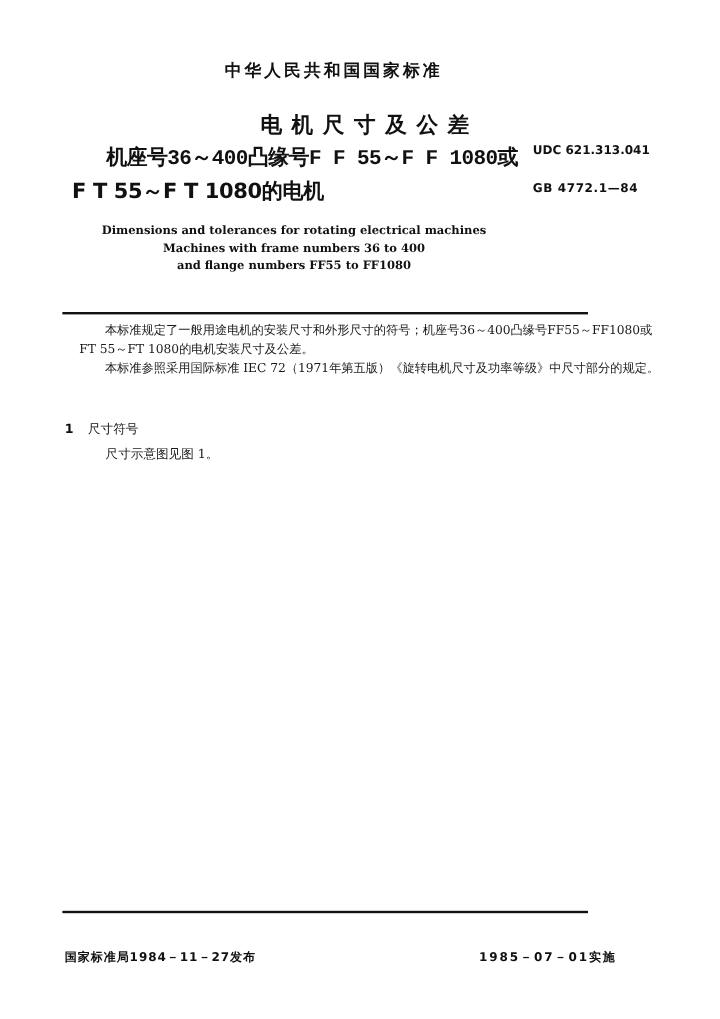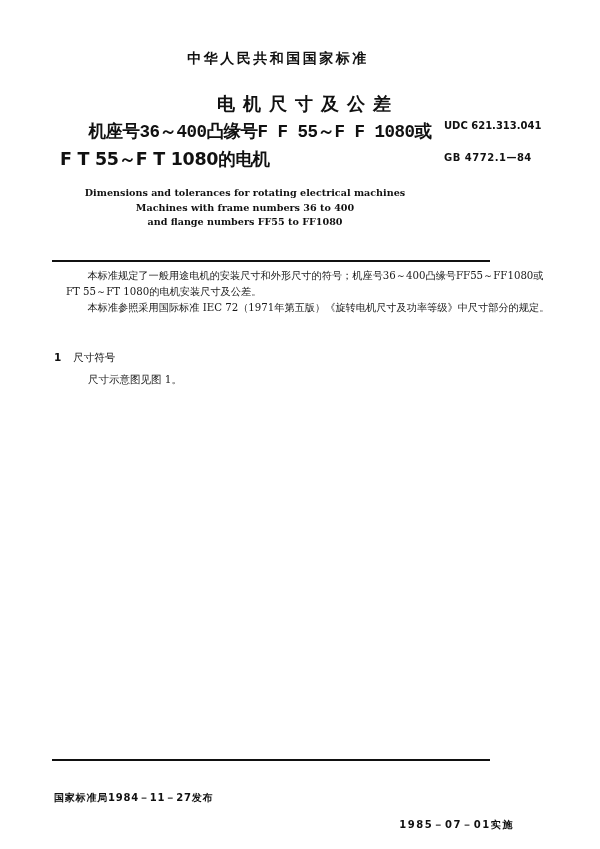--- a/index.html
+++ b/index.html
@@ -65,21 +65,21 @@
       font-size: 10.5px;
     }
     .footer-left {
       left: 54px; top: 791px;
       font-family: "DejaVu Sans", "Liberation Sans", sans-serif;
       font-weight: bold; font-size: 10px; letter-spacing: 0.8px;
     }
     .footer-right {
       right: 86px; top: 791px;
       font-family: "DejaVu Sans", "Liberation Sans", sans-serif;
-      font-weight: bold; font-size: 10px; letter-spacing: 1.6px; margin-top: 27px;
+      font-weight: bold; font-size: 10px; letter-spacing: 1.6px;
     }
   </style>
 </head>
 <body>
 
 <div class="abs header-org">中华人民共和国国家标准</div>
 
 <div class="abs title-line1">电机尺寸及公差</div>
 <div class="abs title-line2">机座号36～400凸缘号F F 55～F F 1080或</div>
 <div class="abs title-line3">F T 55～F T 1080的电机</div>

